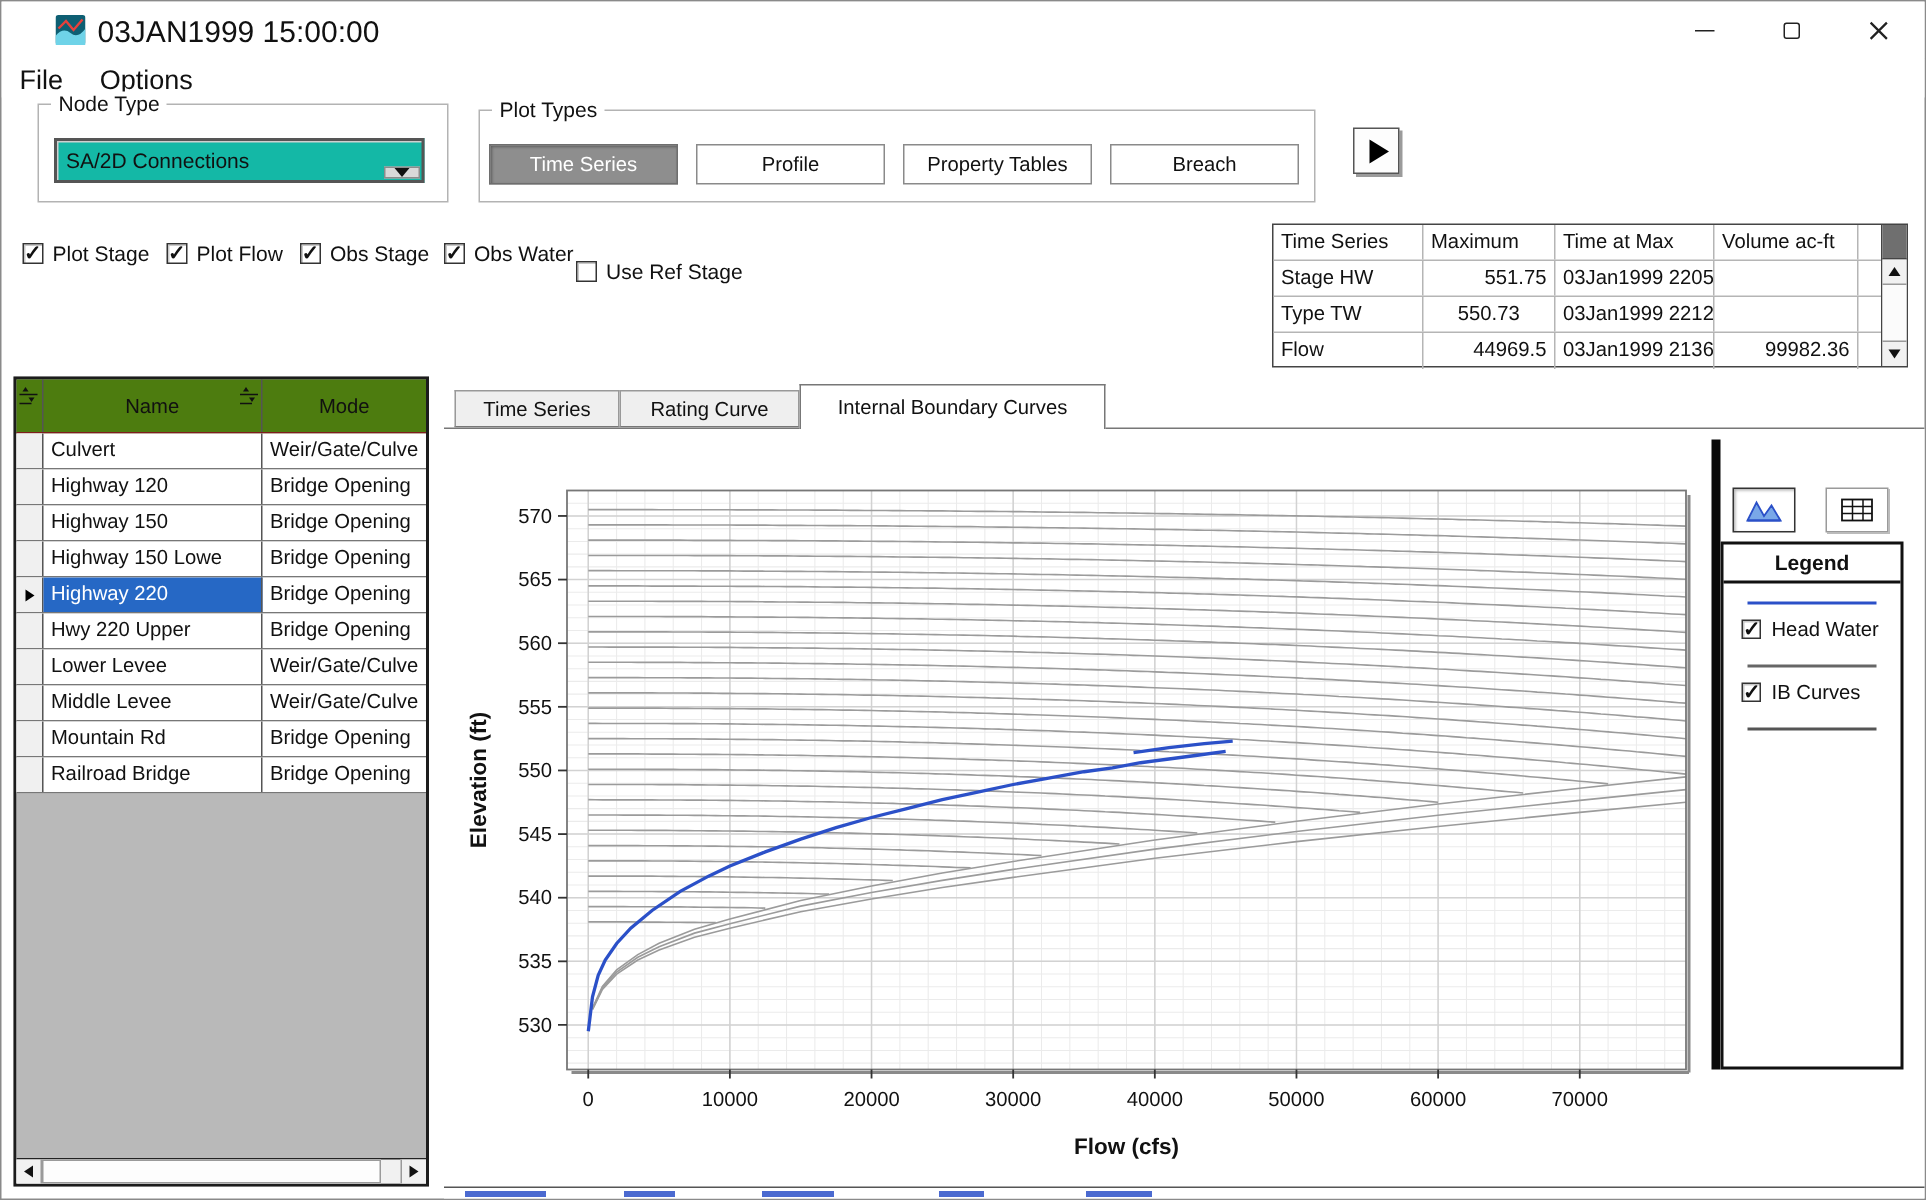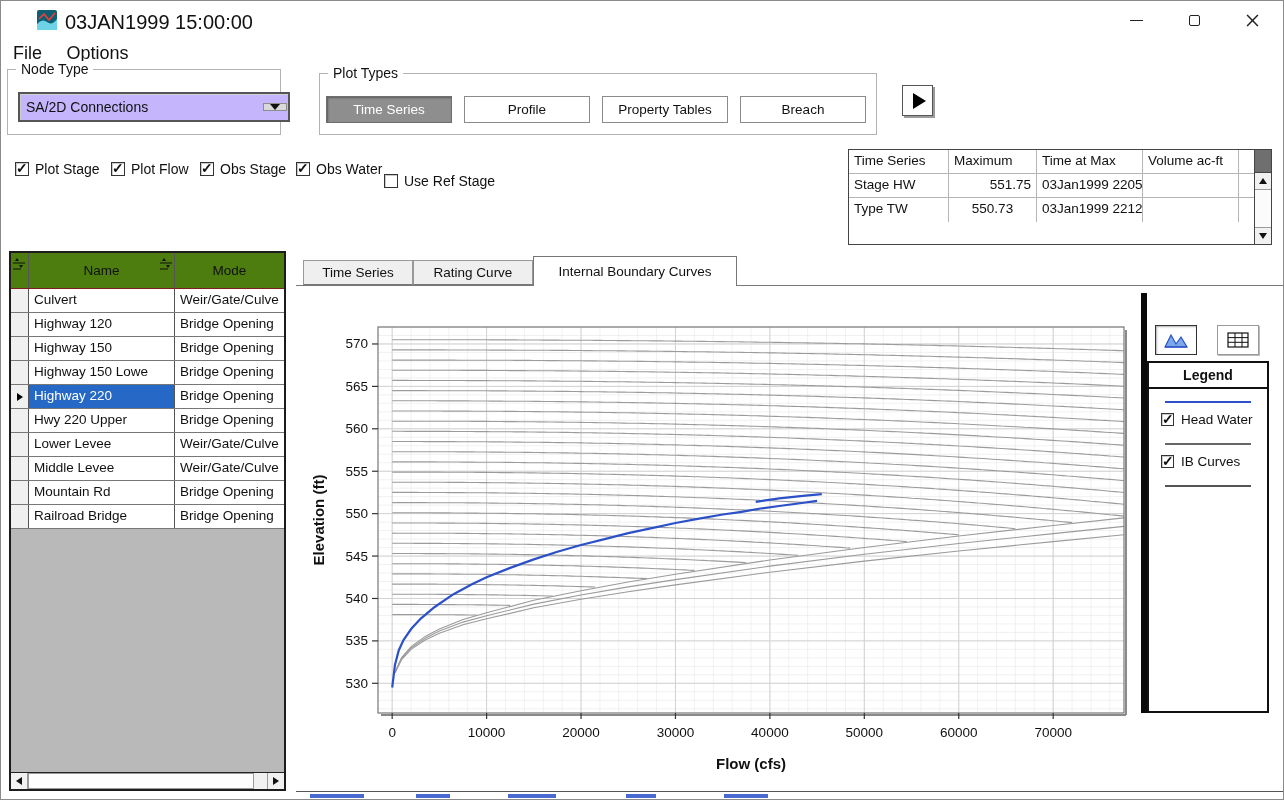--- a/index.html
+++ b/index.html
@@ -16,24 +16,24 @@
   .win-btn { position:absolute; top:0; width:46px; height:38px; display:flex; align-items:center; justify-content:center; cursor:default; }
   .glyph-min { width:13px; height:0; border-top:1.5px solid #222; }
   .glyph-max { width:11px; height:11px; border:1.5px solid #222; border-radius:2px; }
   
   .menubar { position:absolute; left:0; top:38px; width:1284px; height:26px; background:#fff; }
   .menu-item { display:inline-block; padding:4px 10px; font-size:18px; }
   .menu-item:first-child { margin-left:2px; }
   
   .group { position:absolute; border:1px solid #b3b3b3; background:#fff; }
   .group-label { position:absolute; top:-9px; left:8px; background:#fff; padding:0 5px; font-size:14px; }
-  #node-type-group { left:6px; top:68px; width:274px; height:66px; }
+  #node-type-group { left:24px; top:68px; width:274px; height:66px; }
   #plot-types-group { left:318px; top:72px; width:558px; height:62px; }
   
-  .combo { position:absolute; left:10px; top:22px; width:272px; height:30px; border:2px solid #555; background:#c4b5fd; display:flex; align-items:center; box-shadow: inset 1px 1px 0 #cfcfcf; }
+  .combo { position:absolute; left:10px; top:22px; width:247px; height:30px; border:2px solid #555; background:#14b8a6; display:flex; align-items:flex-end; box-shadow: inset 1px 1px 0 #cfcfcf; }
   .combo-value { flex:1; font-size:14px; padding:5px 6px; white-space:nowrap; overflow:hidden; }
   .combo-arrow { width:24px; margin:1px; background:#d9d9d9; border:1px solid #8c8c8c; display:flex; align-items:center; justify-content:center; }
   .tri-down { width:0; height:0; border-left:5px solid transparent; border-right:5px solid transparent; border-top:6px solid #111; }
   
   #plot-type-buttons { position:absolute; left:6px; top:22px; display:flex; gap:12px; }
   .pt-btn { width:126px; height:27px; background:#fff; border:1px solid #8a8a8a; font-size:13.5px; display:flex; align-items:center; justify-content:center; }
   .pt-btn.pressed { background:#8e8e8e; color:#fff; border-color:#6e6e6e; box-shadow: inset 1px 1px 2px rgba(0,0,0,.35); }
   
   #play-button { position:absolute; left:901px; top:84px; width:31px; height:31px; background:#fdfdfd; border:1px solid #555; box-shadow:2px 2px 0 #9b9b9b; display:flex; align-items:center; justify-content:center; }
   .tri-play { width:0; height:0; border-left:13px solid #000; border-top:8px solid transparent; border-bottom:8px solid transparent; margin-left:3px; }
@@ -194,20 +194,26 @@
         <div class="mt-cell" style="width: 100px;">Stage HW</div>
         <div class="mt-cell right" style="width: 88px;">551.75</div>
         <div class="mt-cell" style="width: 106px;">03Jan1999 2205</div>
         <div class="mt-cell right" style="width: 96px;"></div>
       </div>
       <div class="mt-row">
         <div class="mt-cell" style="width: 100px;">Type TW</div>
         <div class="mt-cell right" style="width: 88px; text-align: center;">550.73</div>
         <div class="mt-cell" style="width: 106px;">03Jan1999 2212</div>
         <div class="mt-cell right" style="width: 96px;"></div>
+      </div>
+      <div class="mt-row">
+        <div class="mt-cell" style="width: 100px;">Flow</div>
+        <div class="mt-cell right" style="width: 88px;">44969.5</div>
+        <div class="mt-cell" style="width: 106px;">03Jan1999 2136</div>
+        <div class="mt-cell right" style="width: 96px;">99982.36</div>
       </div>
     </div>
   <div class="mt-sb">
     <div class="mt-sb-corner"></div>
     <div class="sb-btn up">
         <div class="tri-up-s"></div>
       </div>
     <div class="mt-track"></div>
     <div class="sb-btn down">
         <div class="tri-down-s"></div>

